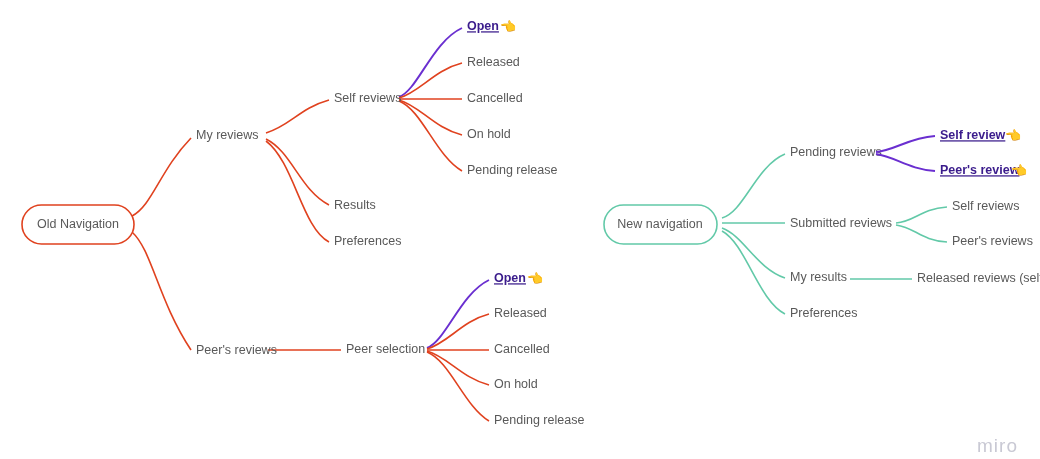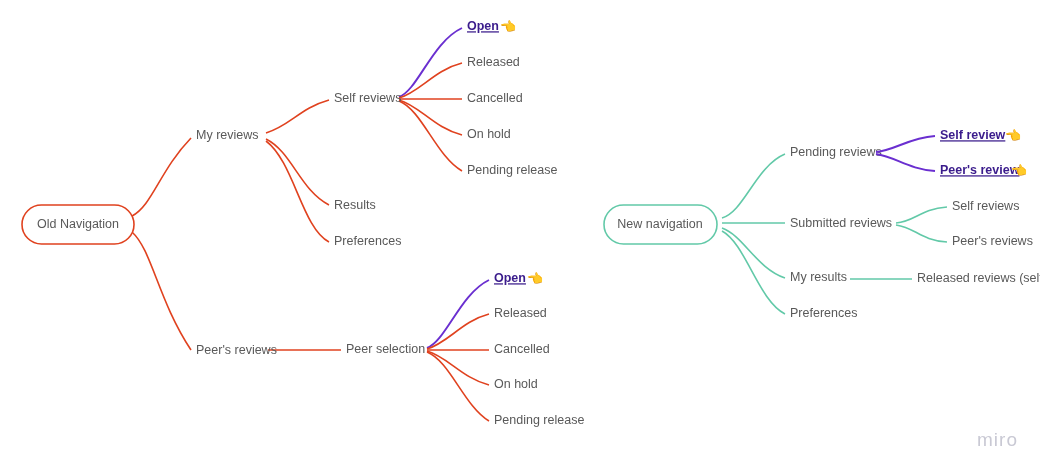--- a/index.html
+++ b/index.html
@@ -49,21 +49,21 @@
   .link-green { stroke: #62c9a8; }
   .pill {
     fill: #ffffff;
     stroke-width: 1.6;
   }
   .pill-red { stroke: #e0421f; }
   .pill-green { stroke: #62c9a8; }
   #watermark {
     position: absolute;
     right: 22px;
-    bottom: 8px;
+    bottom: 2px;
     font-family: "Liberation Sans", sans-serif;
     font-size: 19px;
     letter-spacing: 1px;
     color: #c9c9d4;
     user-select: none;
   }
 </style>
 </head>
 <body>
 

